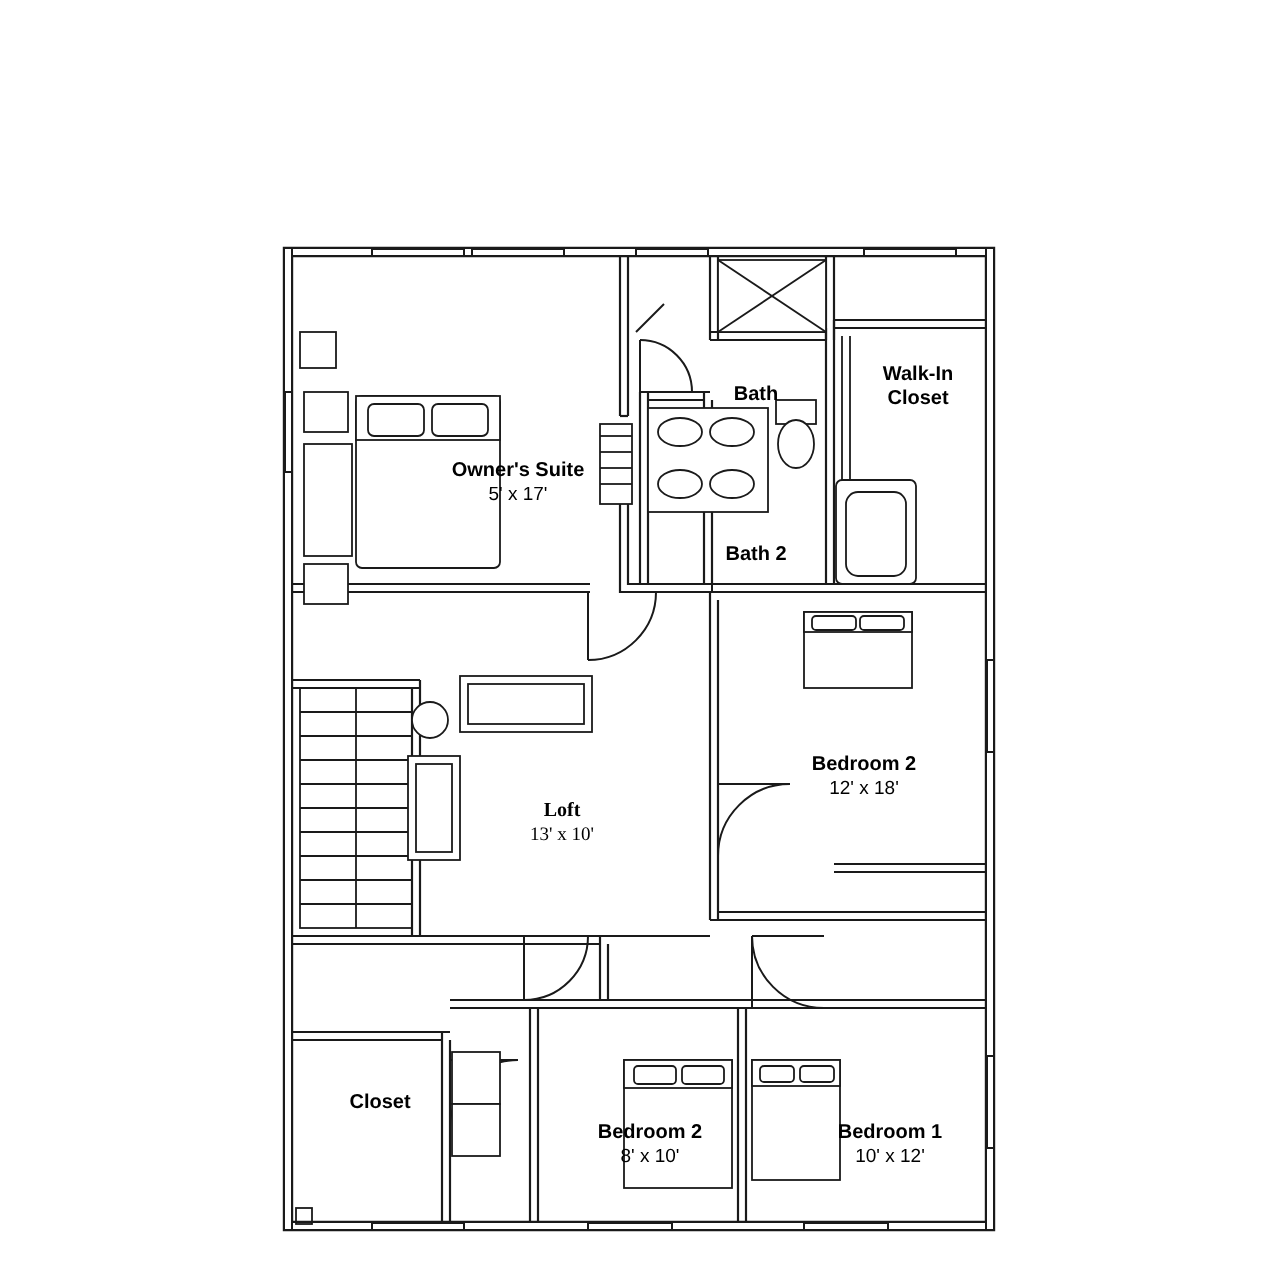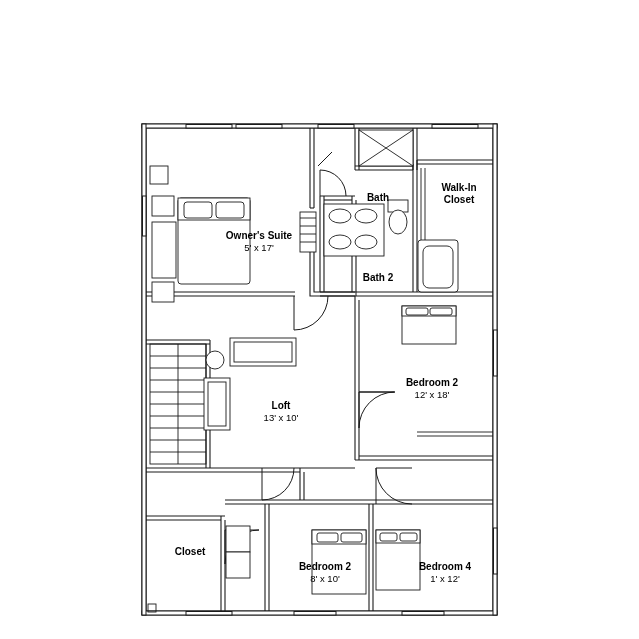--- a/index.html
+++ b/index.html
@@ -278,30 +278,30 @@
 
 <div class="room-label" style="left:348px; top:260px; width:60px;">
   <span>Bath 2</span>
 </div>
 
 <div class="room-label" style="left:392px; top:365px; width:80px;">
   <span>Bedroom 2</span>
   <span class="dims">12' x 18'</span>
 </div>
 
-<div class="room-label" style="left:240px; top:388px; width:82px;">
+<div class="room-label" style="left:240px; top:388px; width:82px;font-family:Liberation Serif, serif;">
   <span>Loft</span>
   <span class="dims">13' x 10'</span>
 </div>
 
 <div class="room-label" style="left:155px; top:534px; width:70px;">
   <span>Closet</span>
 </div>
 
 <div class="room-label" style="left:285px; top:549px; width:80px;">
   <span>Bedroom 2</span>
   <span class="dims">8' x 10'</span>
 </div>
 
 <div class="room-label" style="left:405px; top:549px; width:80px;">
-  <span>Bedroom 4</span>
-  <span class="dims">1' x 12'</span>
+  <span>Bedroom 1</span>
+  <span class="dims">10' x 12'</span>
 </div>
 
 </body></html>

